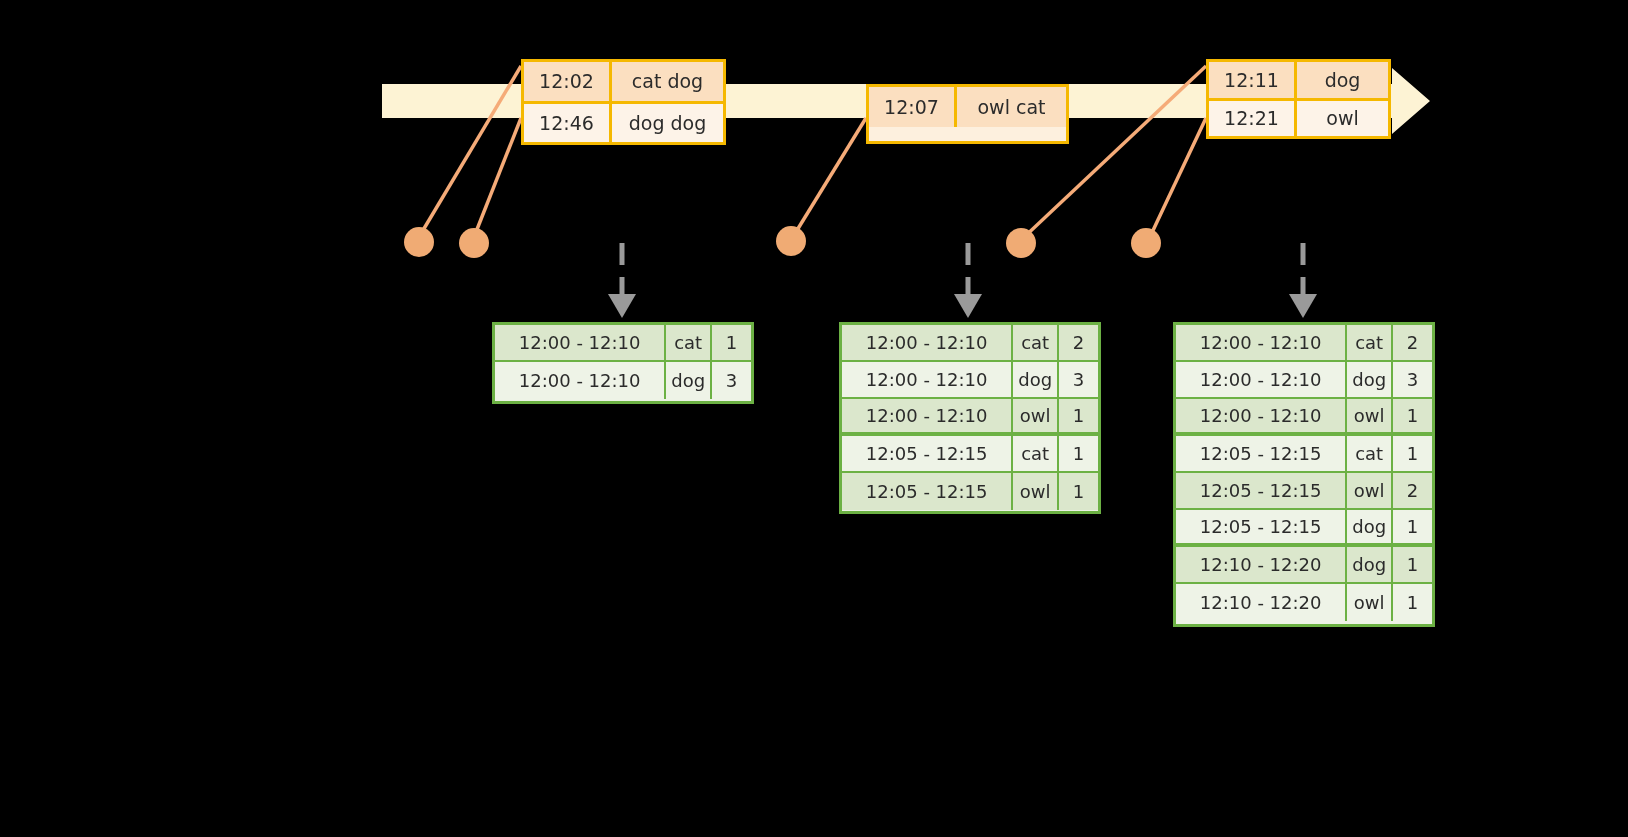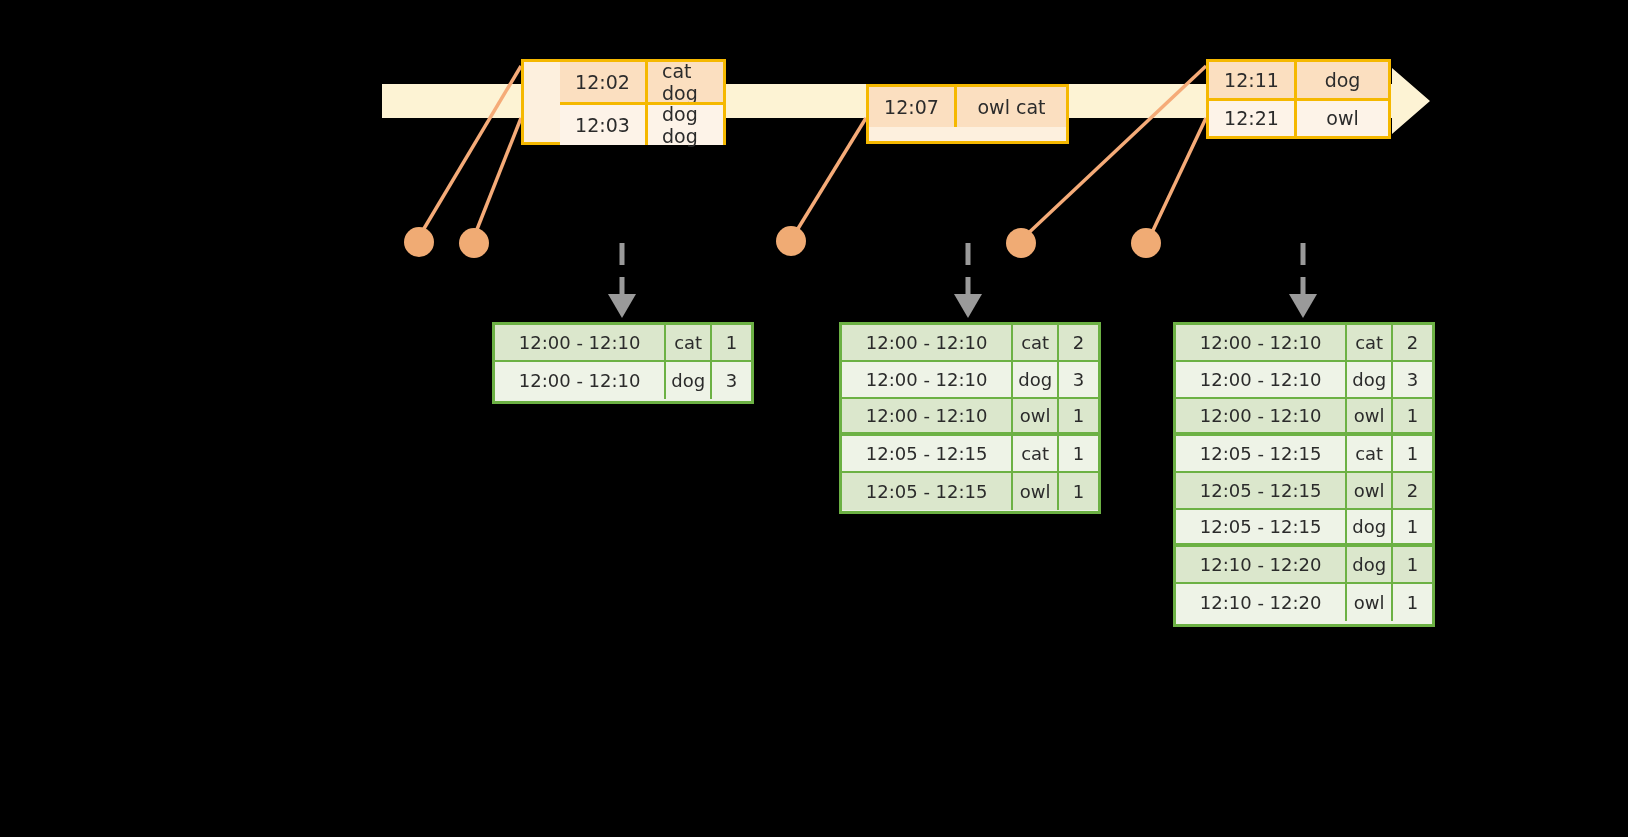--- a/index.html
+++ b/index.html
@@ -136,27 +136,27 @@
       <line x1="968" y1="243" x2="968" y2="297"></line>
       <line x1="1303" y1="243" x2="1303" y2="297"></line>
     </g>
     <g fill="#9a9a9a">
       <polygon points="608,294 636,294 622,318"></polygon>
       <polygon points="954,294 982,294 968,318"></polygon>
       <polygon points="1289,294 1317,294 1303,318"></polygon>
     </g>
   </svg>
 
-  <div class="event-box" style="left:521px; top:59px; width:205px; height:86px;padding-left:36px;">
+  <div class="event-box" style="left:521px; top:59px; width:205px; height:86px;">
     <div class="event-row shade">
       <span class="ev-time">12:02</span>
       <span class="ev-words">cat dog</span>
     </div>
     <div class="event-row plain">
-      <span class="ev-time">12:03</span>
+      <span class="ev-time">12:46</span>
       <span class="ev-words">dog dog</span>
     </div>
   </div>
 
   <div class="event-box" style="left:866px; top:84px; width:203px; height:60px;">
     <div class="event-row shade">
       <span class="ev-time">12:07</span>
       <span class="ev-words">owl cat</span>
     </div>
   </div>

